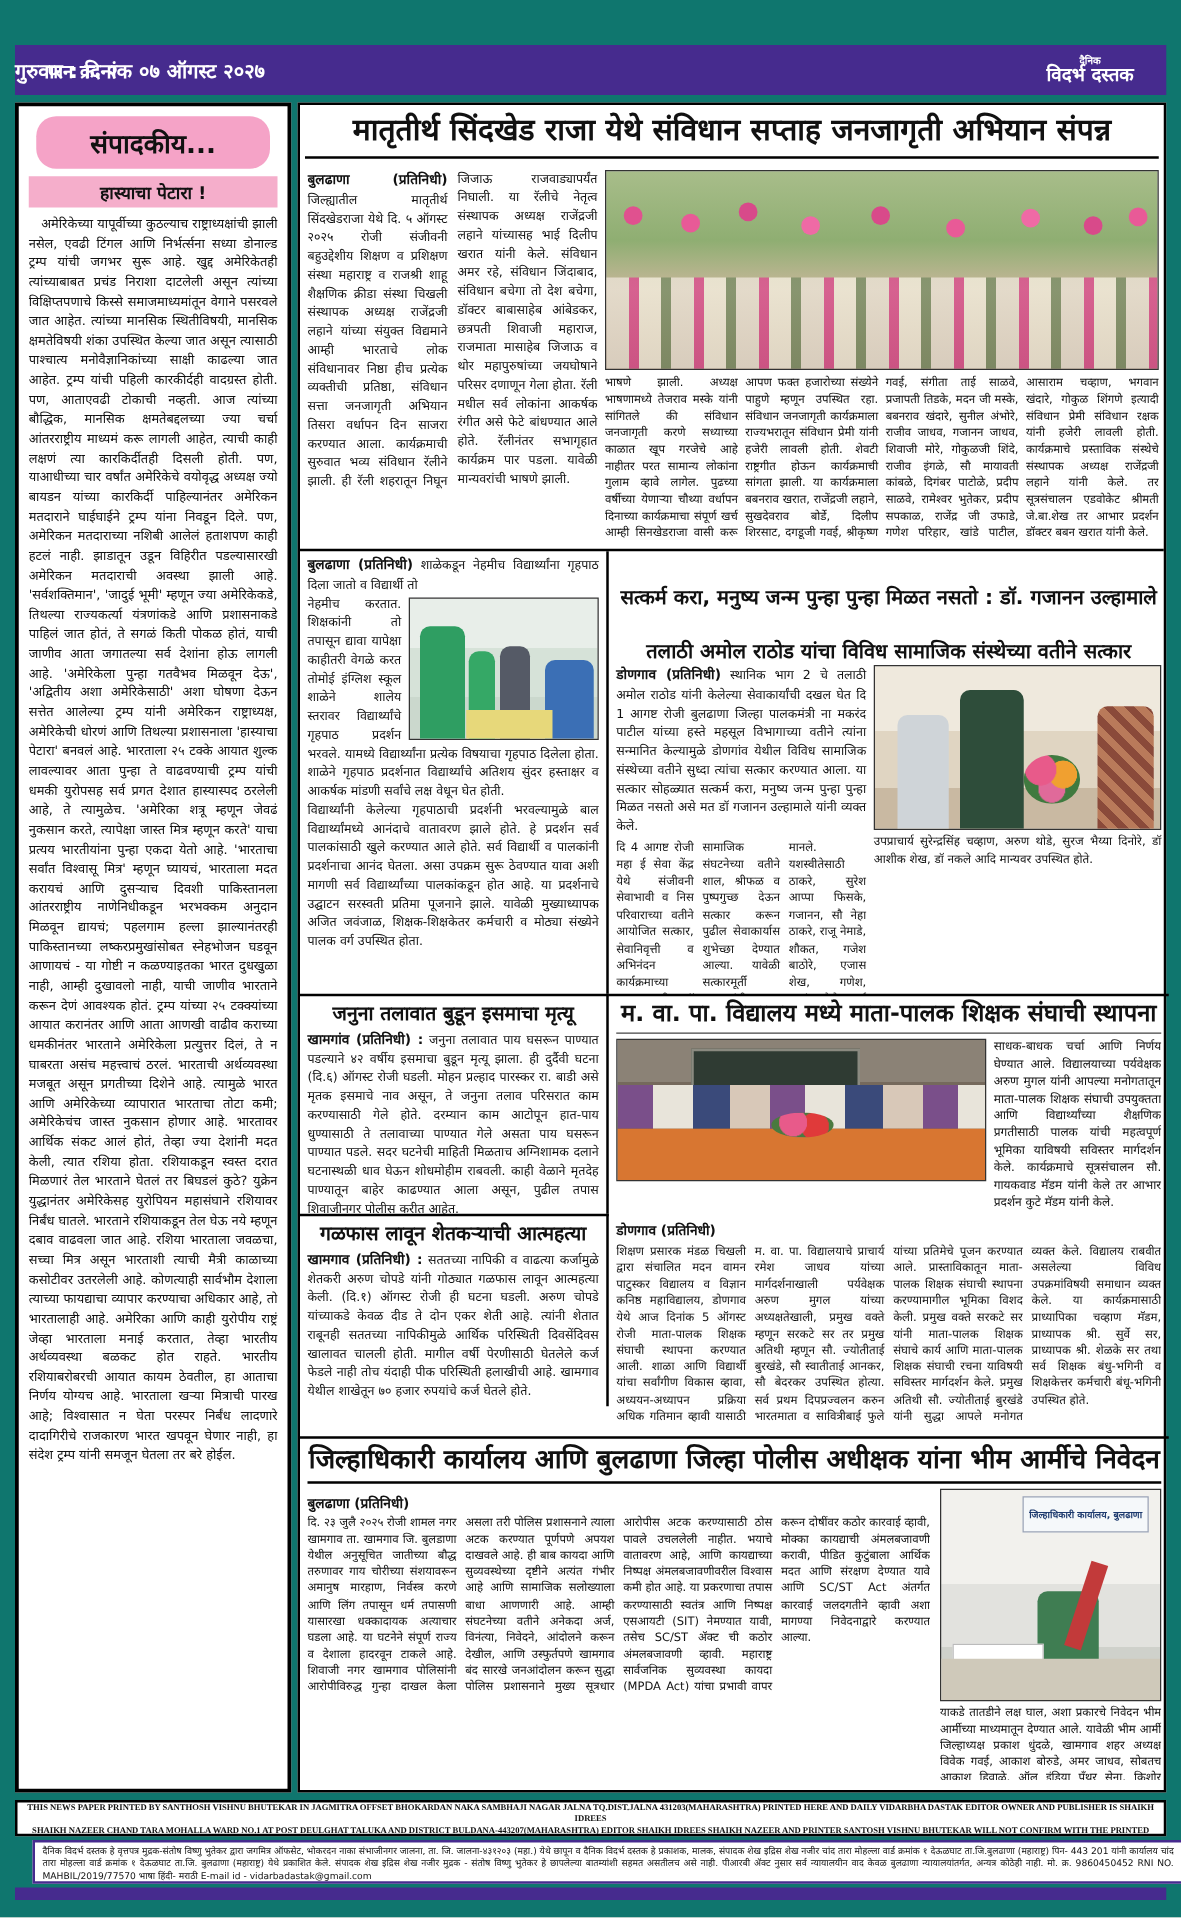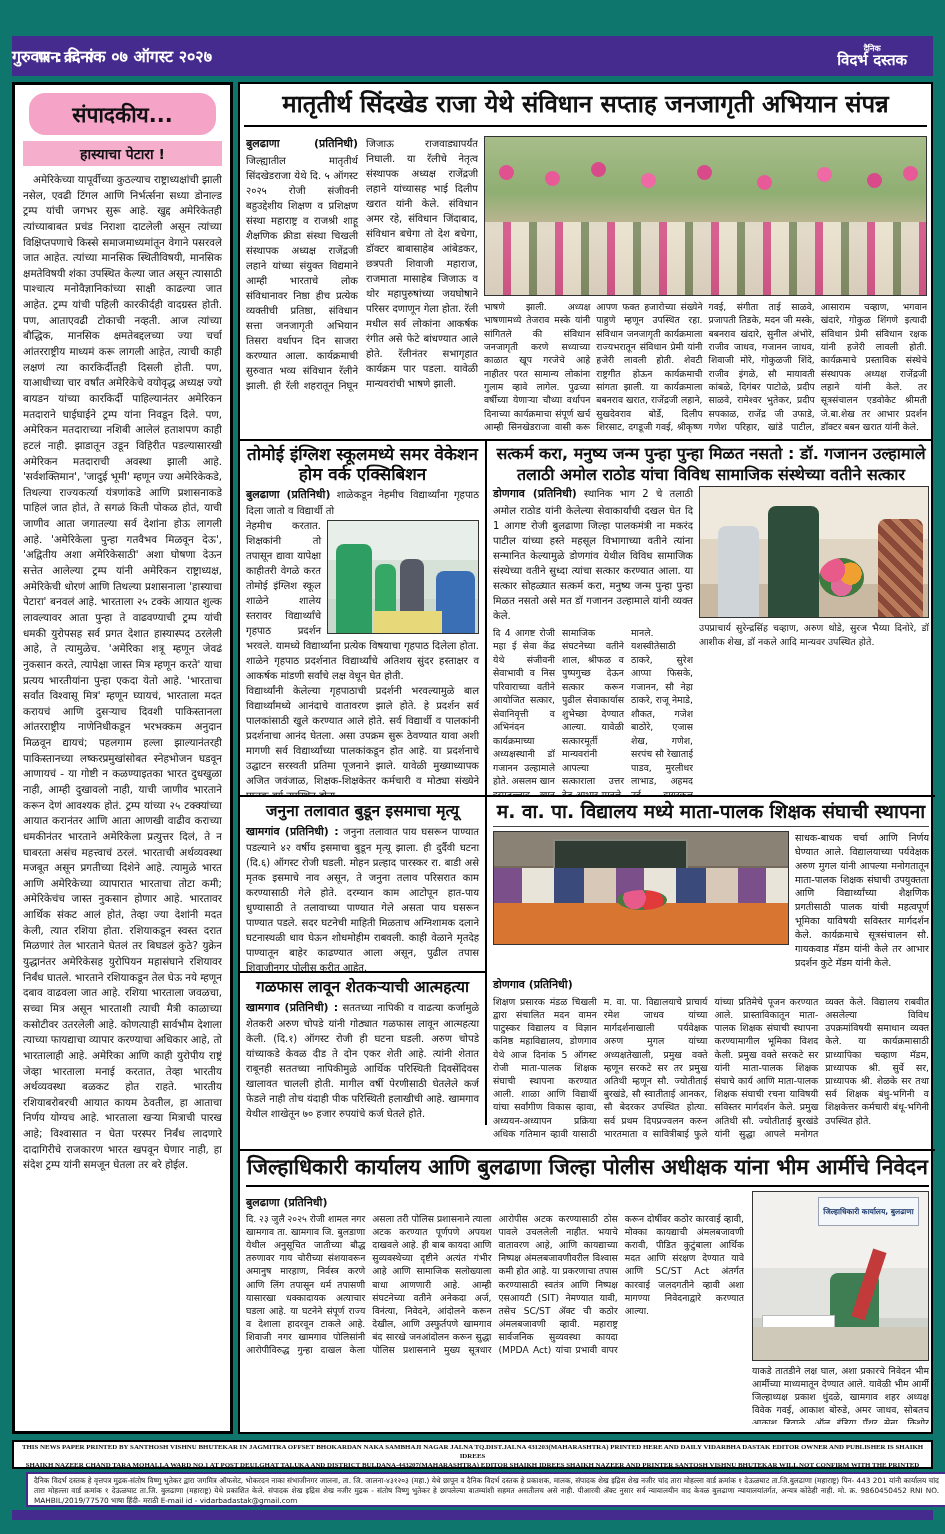--- a/index.html
+++ b/index.html
@@ -42,21 +42,21 @@
   .byl { font-weight:bold; font-size:11px; }
   .a1-right { width:443px; display:flex; flex-direction:column; }
   .a1-below { flex:1; column-count:4; column-gap:6px; font-size:9.2px; line-height:1.45;
               text-align:justify; margin-top:4px; overflow:hidden; }
   .a1-rule { position:absolute; top:355px; left:0; right:0; border-top:2px solid #000; }
 
   .artbox { position:absolute; padding:3px 6px; overflow:hidden; }
   .a2 { top:357px; left:0; width:247px; height:354px; border-right:2px solid #000; }
   .a2 .headline { font-size:17px; margin-bottom:2px; }
   .a3 { top:357px; left:247px; width:448px; height:354px; }
-  .a3 .headline { font-size:16px; margin-bottom:2px; }
+  .a3 .headline { font-size:16px; margin-bottom:2px;margin-top:24px; }
   .small-body { font-size:10px; line-height:1.5; text-align:justify; }
   .a3-body2 { column-count:3; column-gap:7px; font-size:9.3px; line-height:1.45;
               text-align:justify; margin-top:3px; overflow:hidden; }
   .a4 { top:711px; left:0; width:247px; height:176px; border-right:2px solid #000; border-top:2px solid #000; }
   .a4 .headline, .a5 .headline { font-size:15.5px; margin:2px 0 3px; }
   .a5 { top:887px; left:0; width:247px; height:154px; border-right:2px solid #000; border-top:2px solid #000; }
   .a6 { top:711px; left:247px; width:448px; height:354px; border-top:2px solid #000; }
   .a6 .headline { font-size:19px; padding-bottom:3px; border-bottom:1px solid #444; }
   .a6-mid { display:flex; gap:6px; margin-top:4px; }
   .a6-right { flex:1; font-size:9.6px; line-height:1.45; text-align:justify; overflow:hidden; }
@@ -167,21 +167,20 @@
         <div class="photo photo-rally">
           <div class="turbans"></div>
           <div class="crowd"></div>
         </div>
         <div class="a1-below">भाषणे झाली. अध्यक्ष भाषणामध्ये तेजराव मस्के यांनी सांगितले की संविधान जनजागृती करणे सध्याच्या काळात खूप गरजेचे आहे नाहीतर परत सामान्य लोकांना गुलाम व्हावे लागेल. पुढच्या वर्षीच्या येणाऱ्या चौथ्या वर्धापन दिनाच्या कार्यक्रमाचा संपूर्ण खर्च आम्ही सिनखेडराजा वासी करू आपण फक्त हजारोच्या संख्येने पाहुणे म्हणून उपस्थित रहा. संविधान जनजागृती कार्यक्रमाला राज्यभरातून संविधान प्रेमी यांनी हजेरी लावली होती. शेवटी राष्ट्रगीत होऊन कार्यक्रमाची सांगता झाली. या कार्यक्रमाला बबनराव खरात, राजेंद्रजी लहाने, सुखदेवराव बोर्डे, दिलीप शिरसाट, दगडूजी गवई, श्रीकृष्ण गवई, संगीता ताई साळवे, प्रजापती तिडके, मदन जी मस्के, बबनराव खंदारे, सुनील अंभोरे, राजीव जाधव, गजानन जाधव, शिवाजी मोरे, गोकुळजी शिंदे, राजीव इंगळे, सौ मायावती कांबळे, दिगंबर पाटोळे, प्रदीप साळवे, रामेश्वर भुतेकर, प्रदीप सपकाळ, राजेंद्र जी उफाडे, गणेश परिहार, खांडे पाटील, आसाराम चव्हाण, भगवान खंदारे, गोकुळ शिंगणे इत्यादी संविधान प्रेमी संविधान रक्षक यांनी हजेरी लावली होती. कार्यक्रमाचे प्रस्ताविक संस्थेचे संस्थापक अध्यक्ष राजेंद्रजी लहाने यांनी केले. तर सूत्रसंचालन एडवोकेट श्रीमती जे.बा.शेख तर आभार प्रदर्शन डॉक्टर बबन खरात यांनी केले.</div>
       </div>
     </div>
     <div class="a1-rule"></div>
 
     <div class="artbox a2">
-      <h2 class="headline">तोमोई इंग्लिश स्कूलमध्ये समर वेकेशन होम वर्क एक्सिबिशन</h2>
       <p class="small-body">
         <span class="byl">बुलढाणा (प्रतिनिधी)</span>
         <span>शाळेकडून नेहमीच विद्यार्थ्यांना गृहपाठ दिला जातो व विद्यार्थी तो</span>
       </p>
       <div class="photo photo-school">
         <div class="fig f-g1"></div>
         <div class="fig f-g2"></div>
         <div class="fig f-gr"></div>
         <div class="fig f-bl"></div>
         <div class="fig f-tb"></div>

